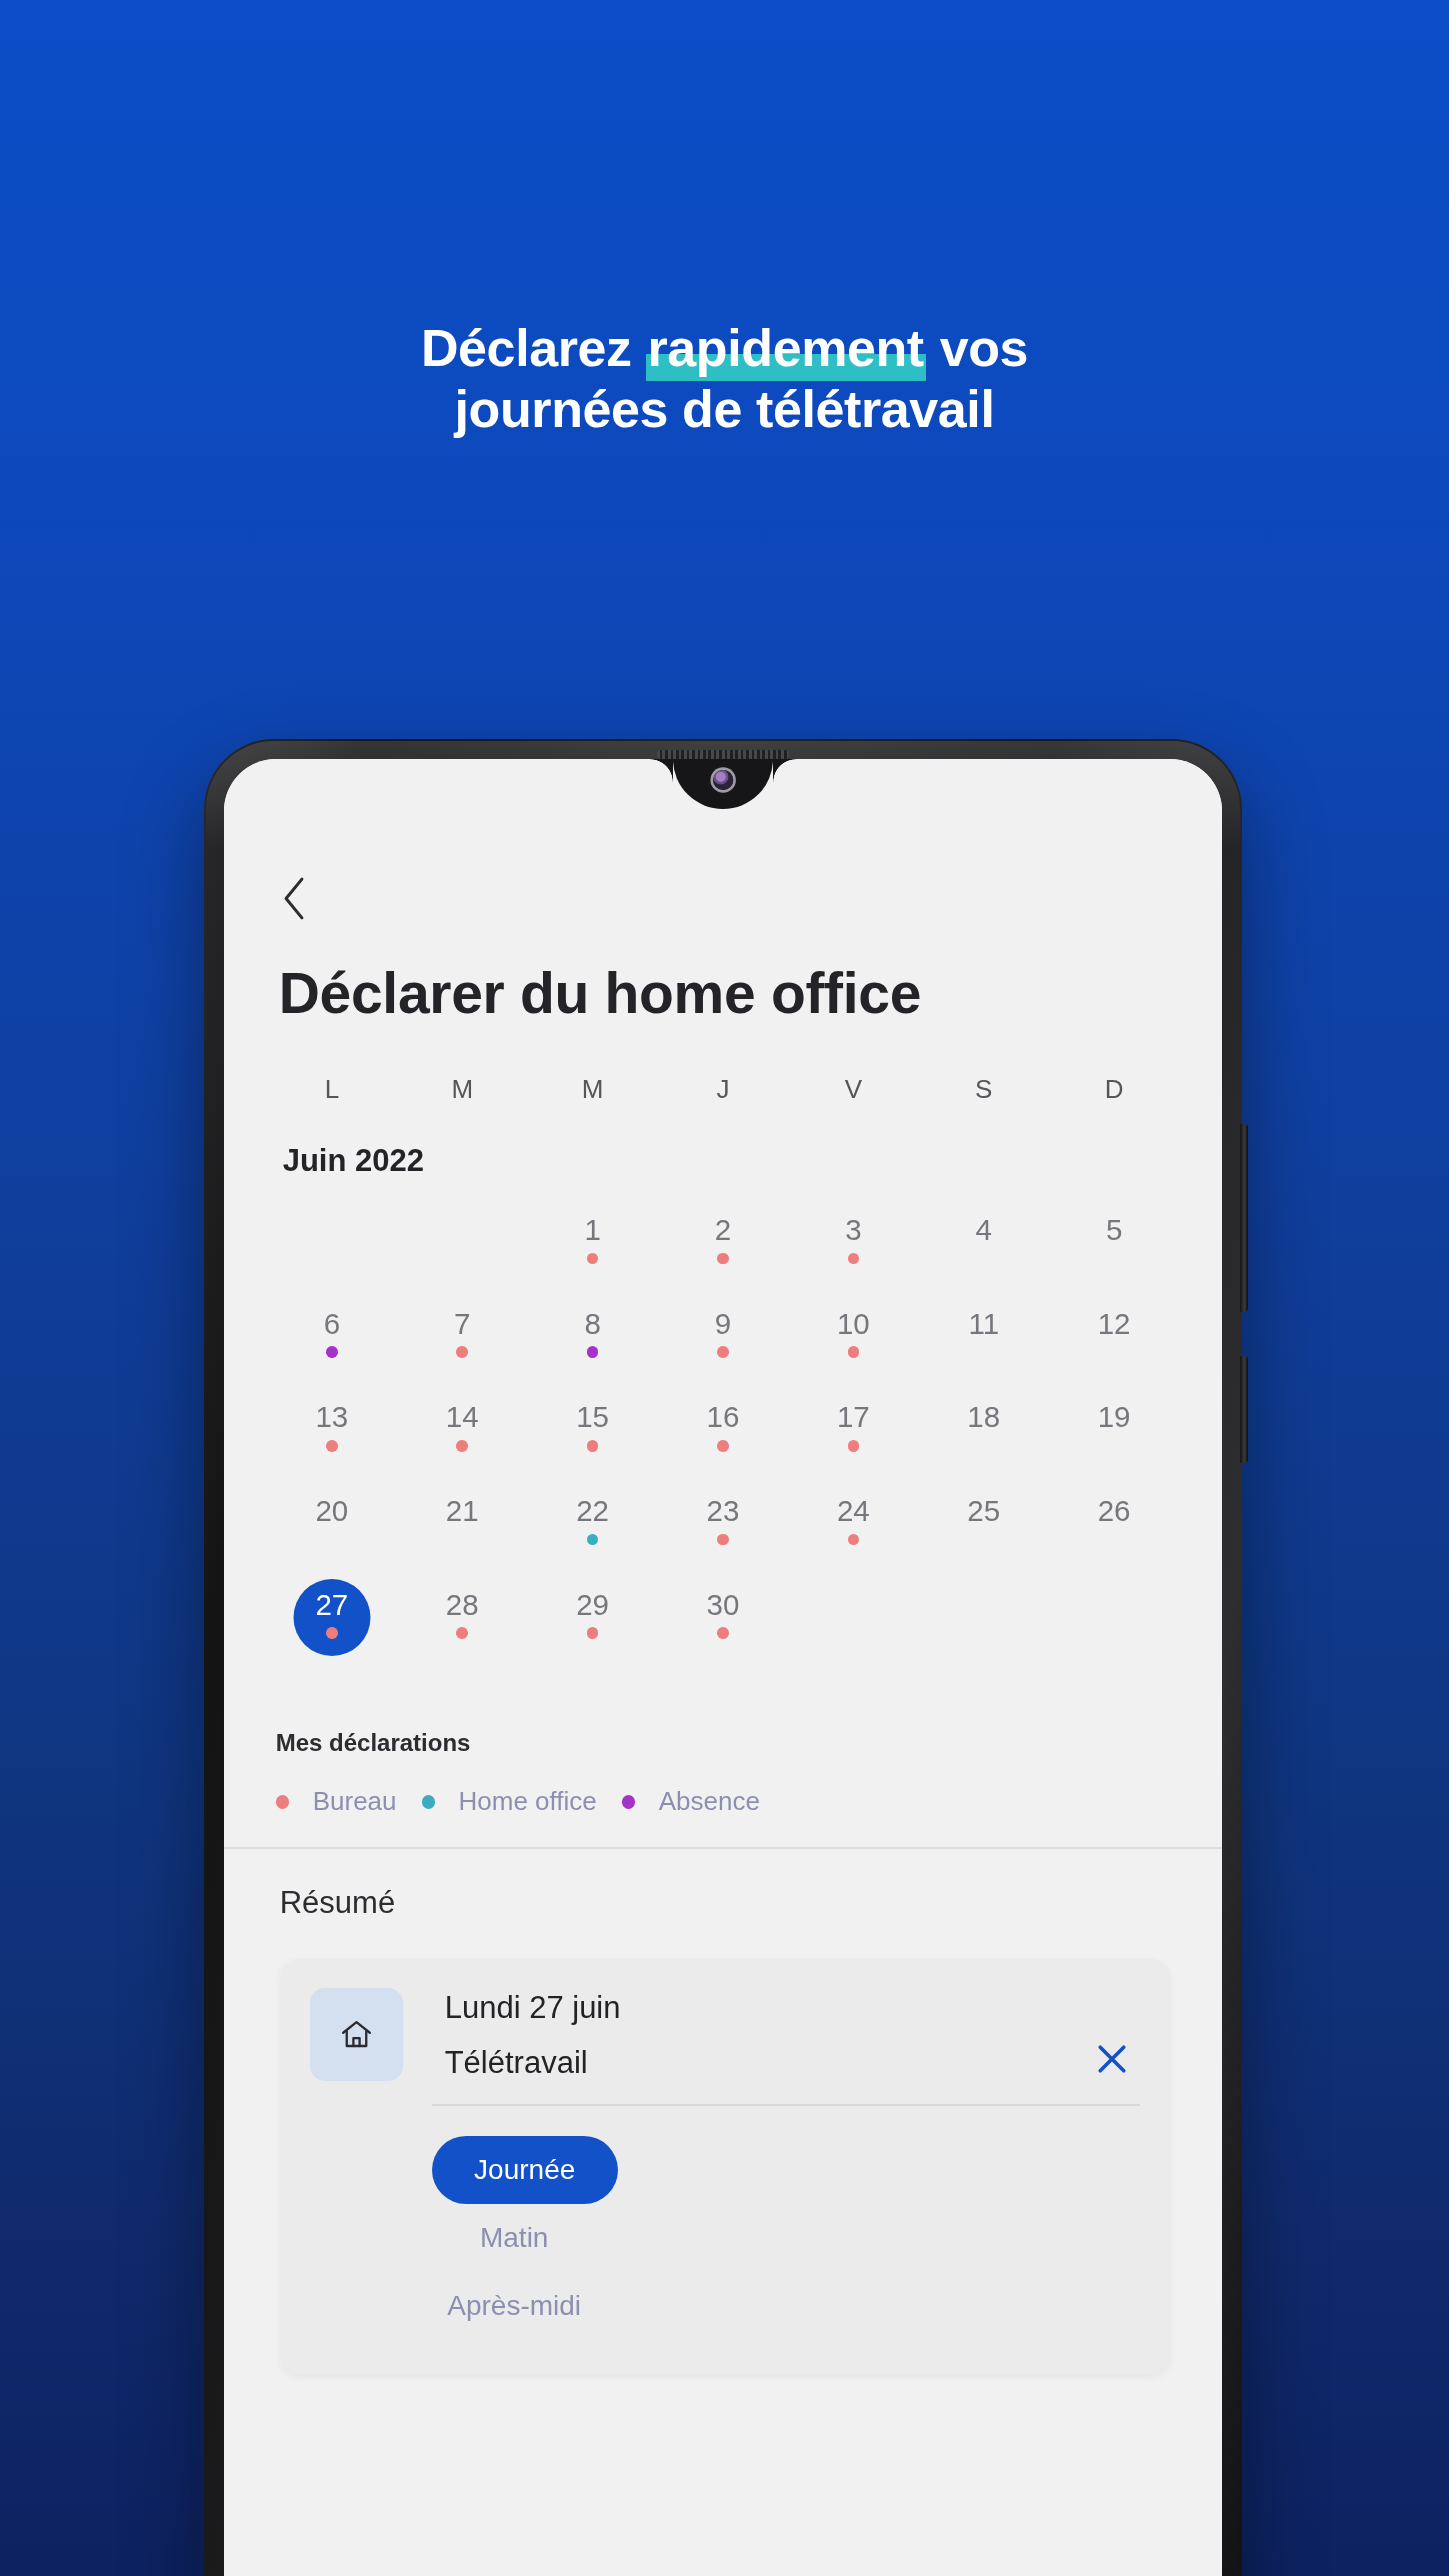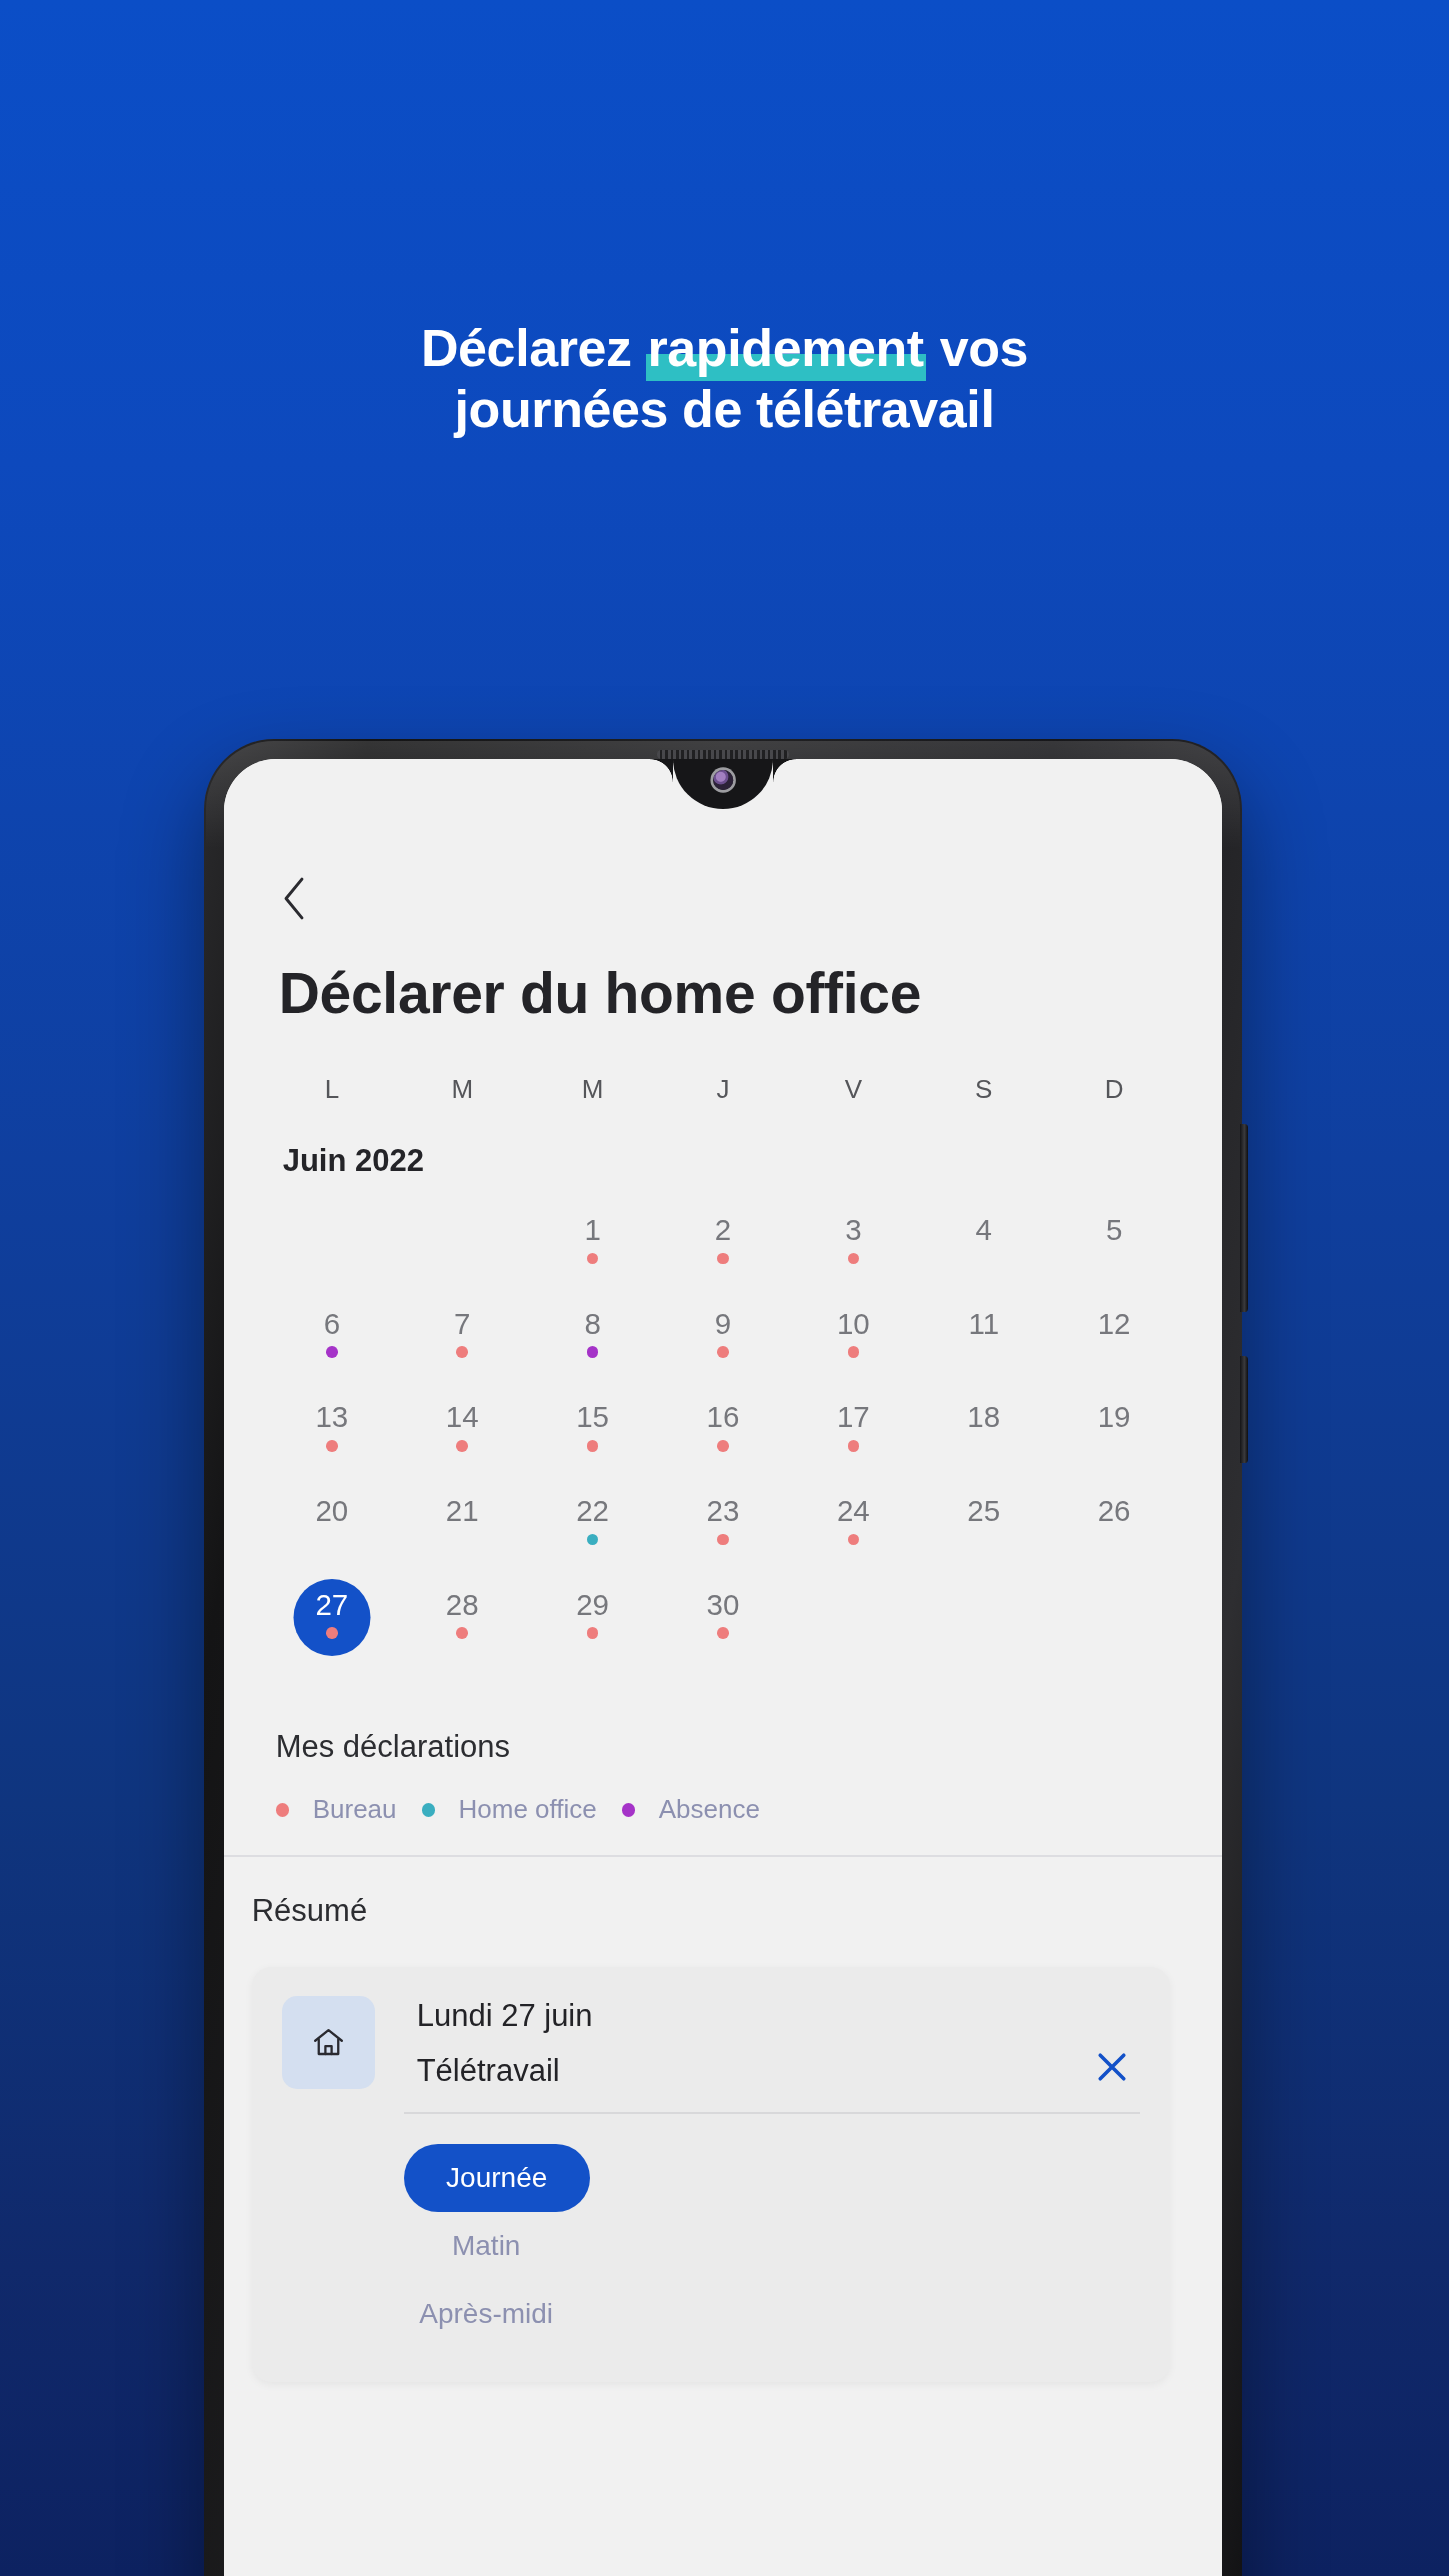--- a/index.html
+++ b/index.html
@@ -251,23 +251,23 @@
     position: relative;
     z-index: 1;
   }
 
   
   .legend-section {
     margin: 66px 0 0 0;
     padding: 0 52px 0 52px;
   }
   .legend-title {
-    font-size: 31px;
+    font-size: 24px;
     color: #2c2d31;
-    font-weight: 400;
+    font-weight: 700;
   }
   .legend-items {
     margin-top: 29px;
     display: flex;
     align-items: center;
     gap: 25px;
     padding-bottom: 30px;
   }
   .legend-item {
     display: flex;
@@ -285,21 +285,21 @@
     margin-left: 12px;
   }
   .divider {
     height: 1.8px;
     background: #dddde1;
     margin: 0 0 0 0;
   }
 
   
   .resume-section {
-    padding: 36px 52px 0 28px;
+    padding: 36px 52px 0 56px;
   }
   .resume-title {
     font-size: 31px;
     color: #2c2d31;
   }
 
   .decl-card {
     margin-top: 38px;
     background: #ebebeb;
     border-radius: 19.7px;

